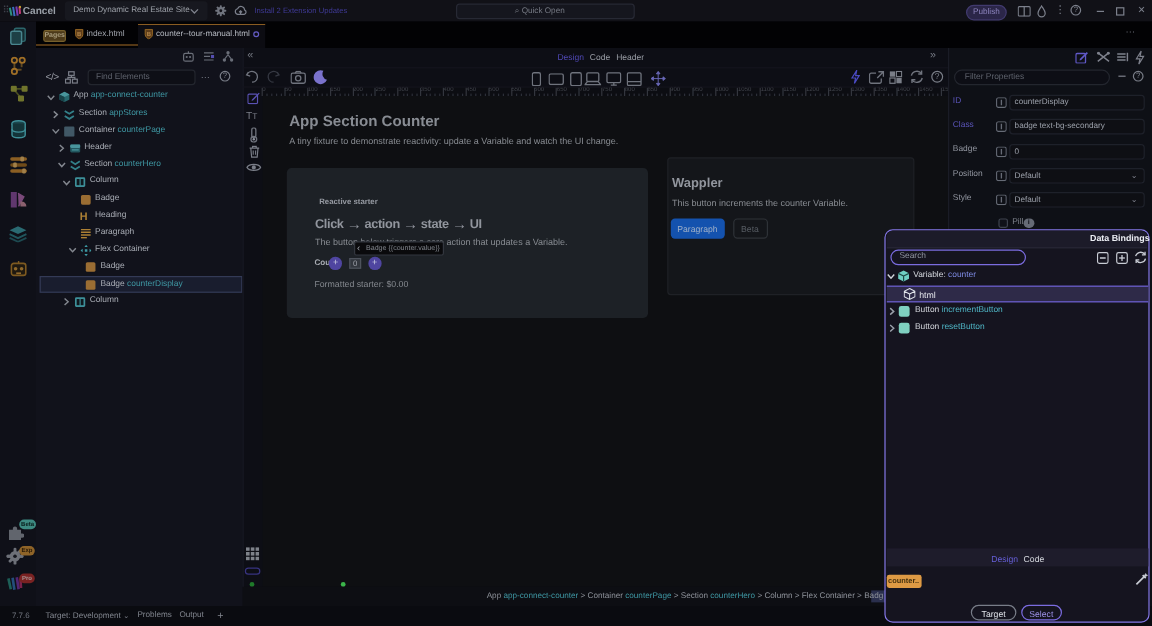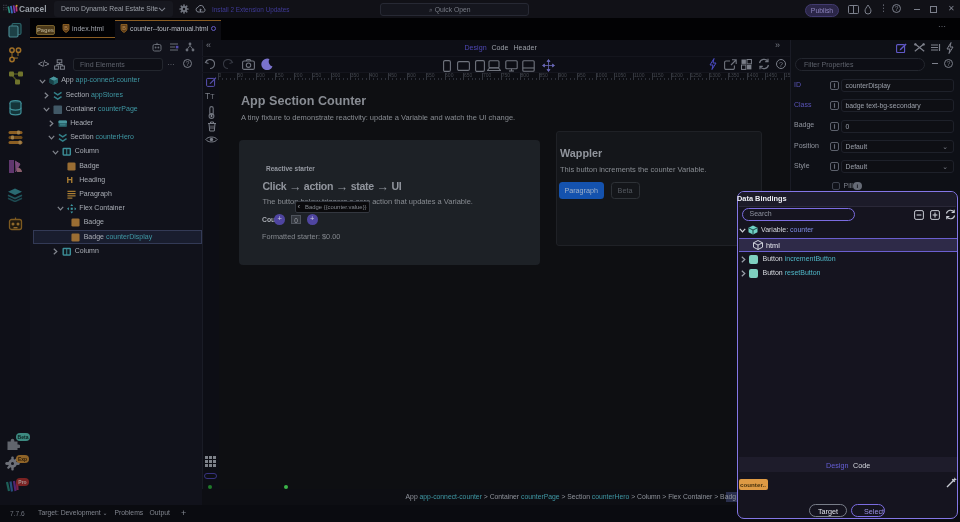--- a/index.html
+++ b/index.html
@@ -684,21 +684,21 @@
       <div class="a" style="left:10px;top:509.5px;font-size:6.6px;color:#70747e;">7.7.6</div>
       <div class="a" style="left:38px;top:508.5px;font-size:6.8px;color:#82868f;">Target: Development <span style="font-size:6px;">⌄</span></div>
       <div class="a" style="left:114.5px;top:508.5px;font-size:6.8px;color:#82868f;">Problems</div>
       <div class="a" style="left:149.5px;top:508.5px;font-size:6.8px;color:#82868f;">Output</div>
       <div class="a" style="left:181px;top:507.5px;font-size:9px;color:#82868f;">+</div>
     </div>
 
 <div id="popup">
 <div class="a" style="left:737px;top:190.5px;width:221px;height:328px;background:#15141f;border:1.5px solid #8477e6;border-radius:7px;"></div>
 <div class="a" style="left:739px;top:192px;width:217px;height:13.5px;background:#1c1b29;border-radius:5px 5px 0 0;"></div>
-<div class="a" style="left:737px;top:190.5px;width:221px;height:14px;text-align:left;font-size:7.4px;font-weight:bold;color:#eceef4;line-height:16px;">Data Bindings</div>
+<div class="a" style="left:737px;top:190.5px;width:221px;height:14px;text-align:right;font-size:7.4px;font-weight:bold;color:#eceef4;line-height:16px;">Data Bindings</div>
 <div class="a" style="left:739px;top:205.5px;width:217px;height:1px;background:#2a2838;"></div>
 
 <div class="a" style="left:741.5px;top:207.5px;width:113px;height:13px;border:1.5px solid #7b6ce0;border-radius:8px;background:#15141f;color:#8f93a0;font-size:7px;line-height:10.5px;padding-left:7px;">Search</div>
 <svg class="a" style="left:914px;top:209.5px" width="10" height="10" viewBox="0 0 10 10">
         <rect x="0.6" y="0.6" width="8.8" height="8.8" rx="1.5" fill="none" stroke="#c8ccd4" stroke-width="1"></rect>
         <line x1="2.6" y1="5" x2="7.4" y2="5" stroke="#c8ccd4" stroke-width="1.1"></line>
       </svg>
 <svg class="a" style="left:929.5px;top:209.5px" width="10" height="10" viewBox="0 0 10 10">
         <rect x="0.6" y="0.6" width="8.8" height="8.8" rx="1.5" fill="none" stroke="#c8ccd4" stroke-width="1"></rect>
         <line x1="2.6" y1="5" x2="7.4" y2="5" stroke="#c8ccd4" stroke-width="1.1"></line>
@@ -740,16 +740,16 @@
 <div class="a" style="left:826px;top:460.5px;font-size:7.2px;color:#655ed6;">Design</div>
 <div class="a" style="left:853px;top:460.5px;font-size:7.2px;color:#d5d8de;">Code</div>
 
 <div class="a" style="left:738.5px;top:478.5px;width:29px;height:11px;background:#de9a44;border-radius:2px;color:#46320e;font-size:6.2px;font-weight:bold;text-align:center;line-height:11px;">counter..</div>
 <svg class="a" style="left:946px;top:477px" width="11" height="11" viewBox="0 0 11 11">
         <path d="M1 10 L7.5 3.5 M6.2 2.2 L8.8 4.8" stroke="#c8ccd4" stroke-width="1.4"></path>
         <path d="M8.8 0.2 L9.4 1.8 L11 2.4 L9.4 3 L8.8 4.6 L8.2 3 L6.6 2.4 L8.2 1.8" fill="#c8ccd4"></path>
       </svg>
 
 <div class="a" style="left:809px;top:503.5px;width:38px;height:13.5px;border:1px solid #787d88;border-radius:8px;color:#dfe2e8;font-size:7.2px;text-align:center;line-height:13px;">Target</div>
-<div class="a" style="left:850.5px;top:503.5px;width:34.5px;height:13.5px;border:1px solid #7b6ce0;border-radius:8px;color:#9d91e8;font-size:7.2px;text-align:right;line-height:13px;">Select</div>
+<div class="a" style="left:850.5px;top:503.5px;width:34.5px;height:13.5px;border:1px solid #7b6ce0;border-radius:8px;color:#9d91e8;font-size:7.2px;text-align:center;line-height:13px;">Select</div>
 </div>
 
 </div>
 
 </body></html>

